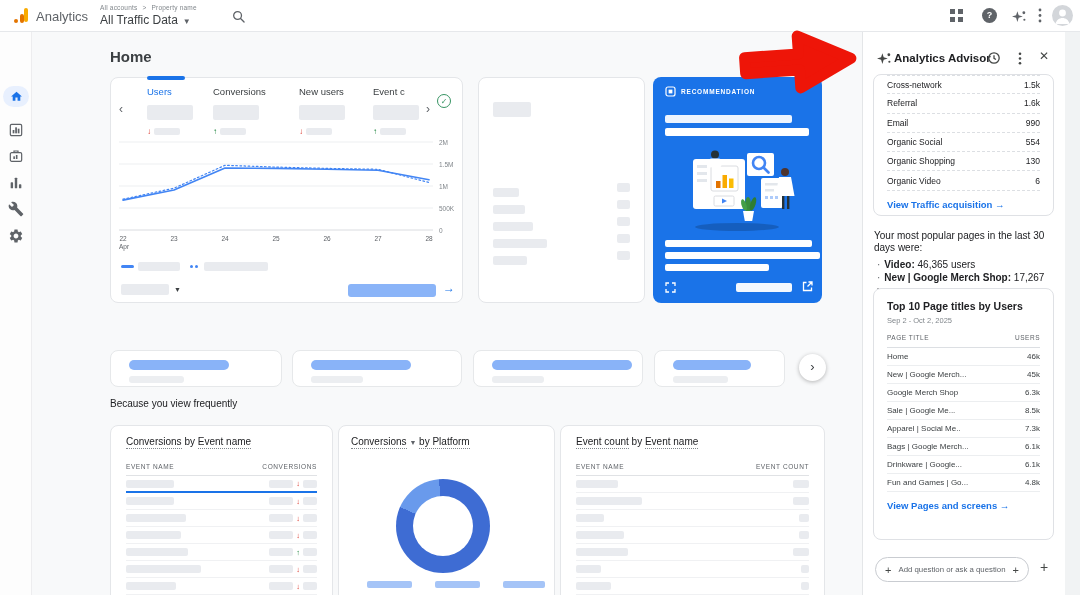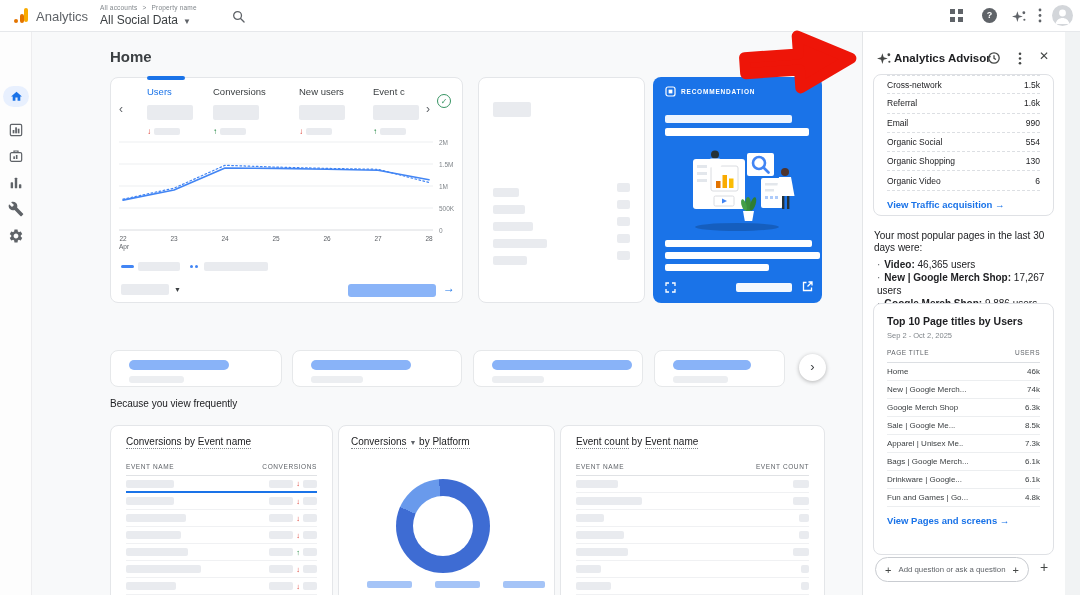--- a/index.html
+++ b/index.html
@@ -94,21 +94,21 @@
   .adv-title{position:absolute;left:31px;top:20px;font-size:11.5px;font-weight:bold;color:#202124;}
   .adv-hic{position:absolute;top:19px;color:#444746;cursor:pointer;}
   .adv-card{position:absolute;left:10px;width:181px;background:#fff;border:1px solid #dfe1e5;border-radius:8px;}
   #traffic-card{top:42px;height:142px;padding:0 13px;}
   .adv-row{height:19.3px;display:flex;justify-content:space-between;align-items:center;border-bottom:1px dashed #dcdfe3;font-size:8.5px;color:#202124;}
   .adv-row:first-child{border-top:1px dashed #dcdfe3;}
   .adv-link{font-size:9.5px;font-weight:bold;color:#1a73e8;cursor:pointer;margin-top:8px;display:inline-block;}
   #popular{position:absolute;left:11px;top:198px;width:184px;font-size:10px;color:#202124;line-height:12px;}
   .bullet{margin-left:3px;line-height:13px;}
   .bullet .dot{margin-right:4px;color:#5f6368;}
-  #pages-card{top:271px;height:252px;padding:11px 13px 0 13px;}
+  #pages-card{top:256px;height:252px;padding:11px 13px 0 13px;}
   .pages-title{font-size:10.5px;font-weight:bold;color:#202124;}
   .pages-date{font-size:7.5px;color:#80868b;margin-top:4px;}
   .pages-cols{margin-top:9px;display:flex;justify-content:space-between;font-size:6.5px;color:#5f6368;letter-spacing:.5px;border-bottom:1px solid #dcdfe3;padding-bottom:6px;}
   .page-row{height:18px;display:flex;justify-content:space-between;align-items:center;border-bottom:1px solid #eceef0;font-size:8px;color:#3c4043;}
   .ask-pill{position:absolute;left:12px;top:525px;width:154px;height:25px;border:1px solid #c9ccd1;border-radius:13px;display:flex;align-items:center;padding:0 9px;cursor:text;}
   .ask-plus{font-size:11px;color:#444746;}
   .ask-text{flex:1;text-align:center;font-size:7.8px;color:#5f6368;}
   .out-plus{position:absolute;left:177px;top:527px;font-size:14px;color:#444746;cursor:pointer;}
   #gutter{position:absolute;left:1065px;top:32px;width:15px;height:563px;background:#f1f3f4;}
 
@@ -124,21 +124,21 @@
       <div class="ga-bar2"></div>
       <div class="ga-dot"></div>
   </div>
   <div class="app-name">Analytics</div>
   <div class="crumb-line">
     <span>All accounts</span>
     <span>&gt;</span>
     <span>Property name</span>
   </div>
   <div class="prop-line">
-    <span>All Social Data</span><span class="prop-caret">▼</span>
+    <span>All Traffic Data</span><span class="prop-caret">▼</span>
   </div>
   <svg class="hdr-ic" style="left:232px;top:10px" width="13" height="13" viewBox="0 0 14 14">
     <circle cx="6" cy="6" r="4.2" fill="none" stroke="#5f6368" stroke-width="1.4"></circle>
     <line x1="9.2" y1="9.2" x2="13" y2="13" stroke="#5f6368" stroke-width="1.4" stroke-linecap="round"></line>
   </svg>
   <svg class="hdr-ic" style="left:950px" width="13" height="13" viewBox="0 0 13 13">
     <rect x="0" y="0" width="5" height="5" fill="#5f6368"></rect>
       <rect x="8" y="0" width="5" height="5" fill="#5f6368"></rect>
     <rect x="0" y="8" width="5" height="5" fill="#5f6368"></rect>
       <rect x="8" y="8" width="5" height="5" fill="#5f6368"></rect>
@@ -526,32 +526,32 @@
       <span>PAGE TITLE</span>
         <span>USERS</span>
     </div>
     <div id="pages-rows">
         <div class="page-row">
           <span>Home</span>
           <span>46k</span>
         </div>
         <div class="page-row">
           <span>New | Google Merch...</span>
-          <span>74k</span>
+          <span>45k</span>
         </div>
         <div class="page-row">
           <span>Google Merch Shop</span>
           <span>6.3k</span>
         </div>
         <div class="page-row">
           <span>Sale | Google Me...</span>
           <span>8.5k</span>
         </div>
         <div class="page-row">
-          <span>Apparel | Unisex Me..</span>
+          <span>Apparel | Social Me..</span>
           <span>7.3k</span>
         </div>
         <div class="page-row">
           <span>Bags | Google Merch...</span>
           <span>6.1k</span>
         </div>
         <div class="page-row">
           <span>Drinkware | Google...</span>
           <span>6.1k</span>
         </div>

